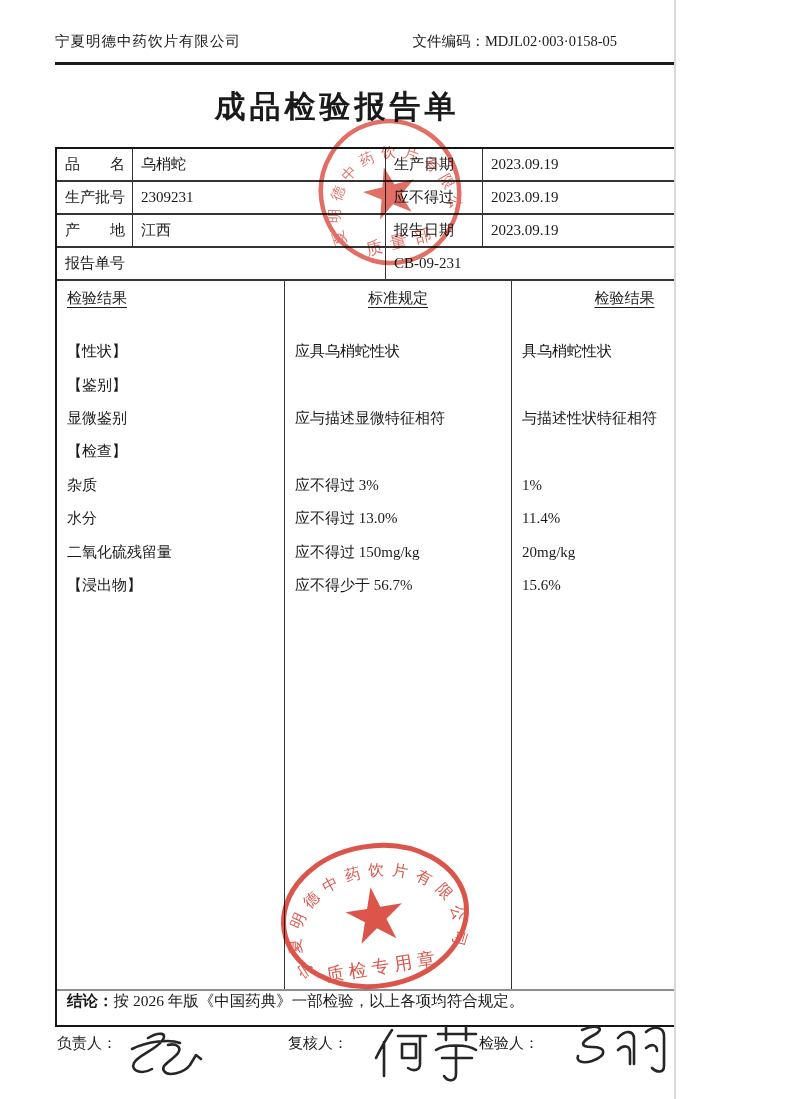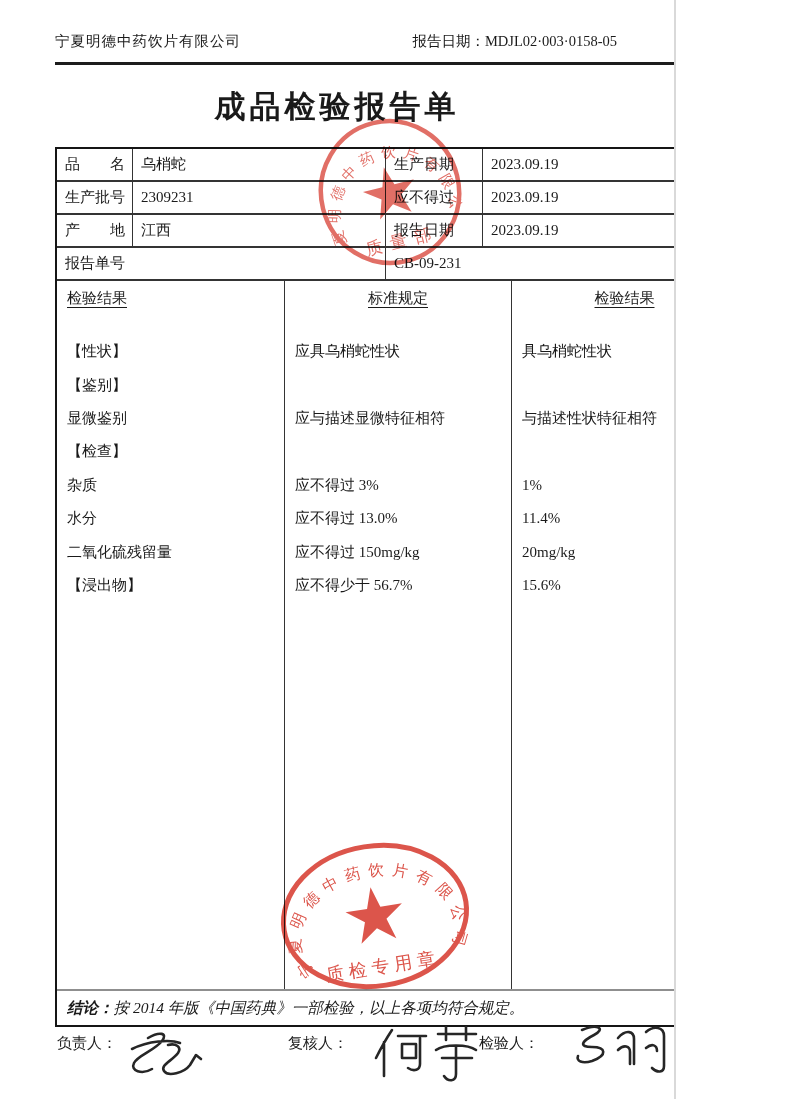--- a/index.html
+++ b/index.html
@@ -35,43 +35,43 @@
   .span2a { grid-column:1/3; }
   .span2b { grid-column:3/5; }
   .res-head { display:grid; grid-template-columns:228px 227px 1fr; height:34px; }
   .res-head > div { display:flex; align-items:center; font-size:15px; padding:0 10px; }
   .res-head .c { justify-content:center; }
   .res-head span { text-decoration:underline; text-underline-offset:4px; }
   .res-body { display:grid; grid-template-columns:228px 227px 1fr; height:674px; }
   .bcol { padding-top:20px; }
   .bline { height:33.4px; display:flex; align-items:center; padding:0 10px;
            font-size:15px; white-space:nowrap; overflow:hidden; }
-  .concl { height:36px; border-top:2px solid #8f8f8f; display:flex; align-items:center;
-           padding:0 10px; font-size:15.5px; white-space:nowrap;font-style:italic; }
+  .concl { height:36px; border-top:2px solid #8f8f8f; display:flex; align-items:flex-start;
+           padding:0 10px; font-size:15.5px; white-space:nowrap; }
   .concl .lbl { font-weight:bold; }
   
   .stamp { position:absolute; mix-blend-mode:multiply; pointer-events:none; }
   .stamp-top    { left:303px; top:103px;  opacity:.78; }
   .stamp-bottom { left:266px; top:827px;  opacity:.92; }
   
   .sig-label { position:absolute; font-size:15px; top:1034px; }
   .f1 { left:57px; }  .f2 { left:288px; }  .f3 { left:479px; }
   .sig { position:absolute; }
   .s1 { left:118px; top:1024px; }
   .s2 { left:362px; top:1022px; }
   .s3 { left:562px; top:1018px; }
 </style>
 </head>
 <body>
 
 <div class="page">
 
   <div class="hdr-left">宁夏明德中药饮片有限公司</div>
   <div class="hdr-right">
-    <span>报告日期：</span><span>MDJL02·003·0158-05</span>
+    <span>文件编码：</span><span>MDJL02·003·0158-05</span>
   </div>
   <div class="hdr-rule"></div>
   <div class="doc-title">成品检验报告单</div>
 
   <div class="tbl">
 
     <div class="info-grid">
       <div class="bR">品　　名</div>
       <div class="bR">乌梢蛇</div>
       <div class="bR">生产日期</div>
@@ -131,21 +131,21 @@
         <div class="bline"></div>
         <div class="bline">1%</div>
         <div class="bline">11.4%</div>
         <div class="bline">20mg/kg</div>
         <div class="bline">15.6%</div>
       </div>
     </div>
 
     <div class="concl">
       <span class="lbl">结论：</span>
-      <span>按 2014 年版《中国药典》一部检验，以上各项均符合规定。</span>
+      <span>按 2026 年版《中国药典》一部检验，以上各项均符合规定。</span>
     </div>
   </div>
 
   <svg class="stamp stamp-top" width="174" height="178" viewBox="0 0 174 178">
     <g transform="rotate(-14 87 89)" fill="none" stroke="#d9463b">
       <ellipse cx="87" cy="89" rx="69" ry="71" stroke-width="4.5"></ellipse>
       <path id="arcQD" d="M 35,134 A 56,58 0 1 1 139,134" stroke="none" fill="none"></path>
       <text font-size="14.5" letter-spacing="6.5" fill="#d9463b" stroke="none" font-family="Liberation Serif, DejaVu Serif, serif">
         <textPath href="#arcQD" startOffset="50%" text-anchor="middle">宁夏明德中药饮片有限公司</textPath>
       </text>

